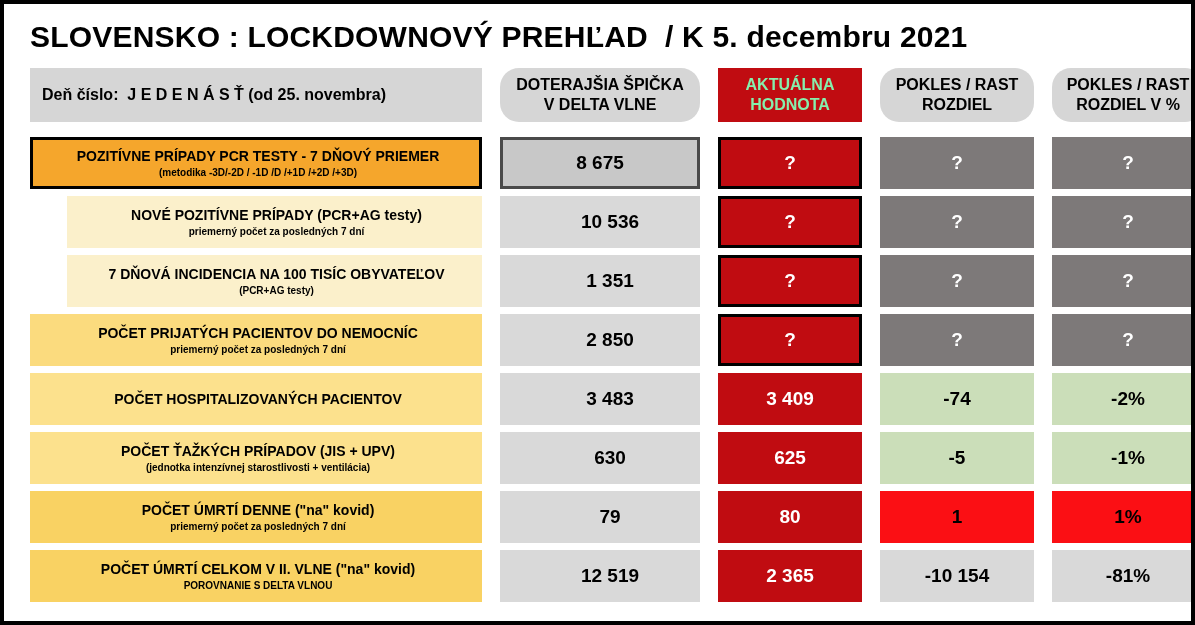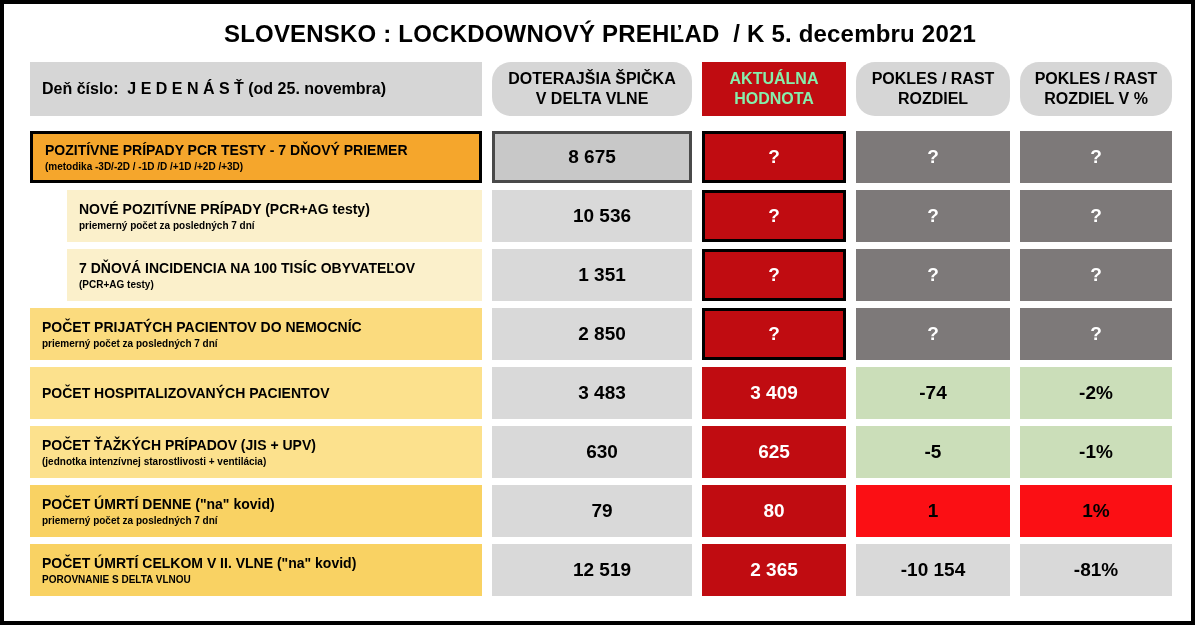--- a/index.html
+++ b/index.html
@@ -4,50 +4,50 @@
 <style>
   html,body{margin:0;padding:0;background:#fff;}
   body{
     width:1195px;height:625px;box-sizing:border-box;
     border:4px solid #000;
     font-family:"Liberation Sans", sans-serif;
     overflow:hidden;
   }
   .page{padding:12px 0 0 26px;}
   .title{
-    width:1140px;text-align:center;
-    font-size:24px;font-weight:bold;color:#000;
+    width:1140px;
+    font-size:30px;font-weight:bold;color:#000;
     white-space:pre;letter-spacing:0.2px;
     margin:4px 0 14px 0;
   }
   .grid-row{
     display:grid;
     grid-template-columns:452px 200px 144px 154px 152px;
-    column-gap:10px;
+    column-gap:18px;
     margin-bottom:7px;
   }
   .grid-row.header{margin-bottom:15px;}
   .cell{
     box-sizing:border-box;
     display:flex;flex-direction:column;
     align-items:center;justify-content:center;
     text-align:center;
     height:52px;
     font-weight:bold;color:#000;
   }
   .header .cell{height:54px;font-size:16px;line-height:1.25;}
   .hdr-day{
     background:var(--grey_header);
     align-items:flex-start;justify-content:center;
     padding-left:12px;font-size:18px;white-space:pre;text-align:left;
   }
   .hdr-grey{background:var(--grey_header);border-radius:19px;}
   .hdr-red{background:var(--red_dark);color:#86efac;}
   .lbl{
-    align-items:flex-start;text-align:left;
+    align-items:center;text-align:left;
     padding:0 8px 0 12px;line-height:1.3;
   }
   .lbl .l1{font-size:14px;}
   .lbl .l2{font-size:10px;}
   .lbl-orange{background:var(--orange);border:3px solid #000;}
   .lbl-cream{background:var(--cream);margin-left:37px;}
   .lbl-gold{background:var(--gold);}
   .lbl-gold-light{background:var(--gold_light);}
   .lbl-gold-dark{background:var(--gold_dark);}
   .val{font-size:19px;}

